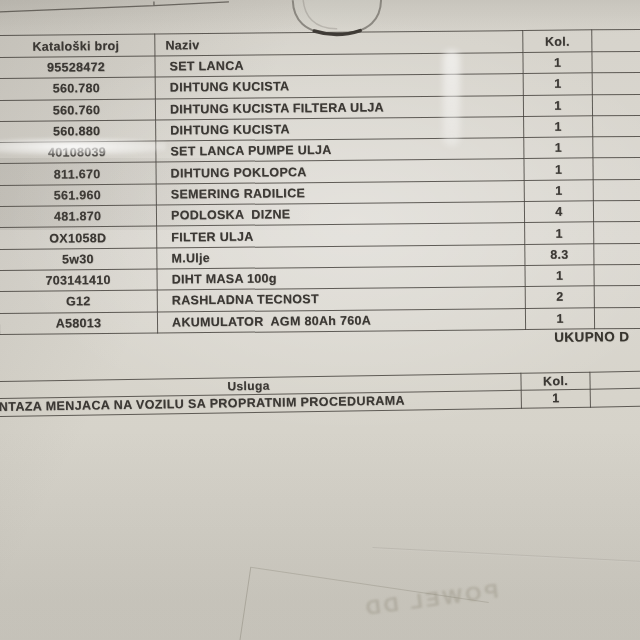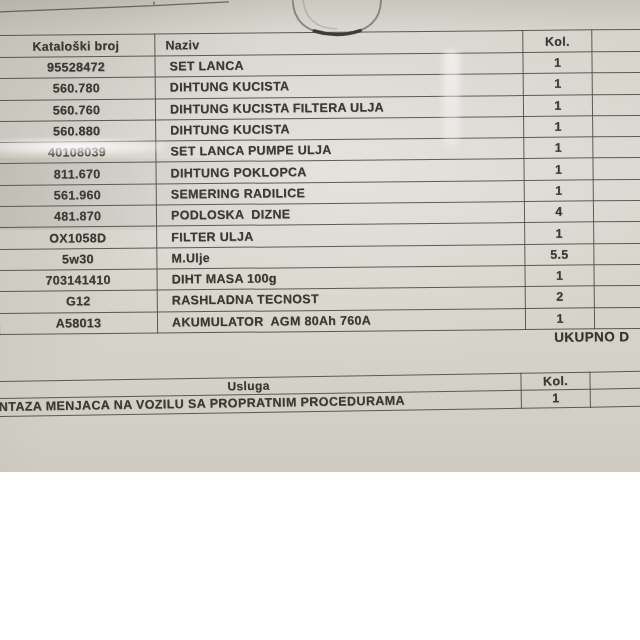--- a/index.html
+++ b/index.html
@@ -1,17 +1,17 @@
 <!DOCTYPE html>
 <html><head>
 <meta charset="utf-8">
 <style>
   html,body{margin:0;padding:0;}
   .photo{
-    position:relative;width:640px;height:472px;overflow:hidden;
+    position:relative;width:640px;height:640px;overflow:hidden;
     font-family:"Liberation Sans",sans-serif;
     background:
       radial-gradient(ellipse 500px 300px at 55% 35%, rgba(255,255,255,0.28), transparent 70%),
       linear-gradient(118deg, rgba(128,124,116,0.22), transparent 32%),
       linear-gradient(to bottom, #d6d3cb 0%, #dbd8d1 38%, #d7d4cb 62%, #d0cdc4 100%);
   }
   .sheet{position:absolute;inset:0;transform:rotate(-0.55deg);transform-origin:320px 320px;}
   table{border-collapse:collapse;position:absolute;table-layout:fixed;
         color:#3b3834;font-weight:600;}
   td,th{border:1px solid rgba(66,62,57,0.82);overflow:hidden;white-space:pre;
@@ -151,21 +151,21 @@
           <tr>
             <td class="c-cat">OX1058D</td>
             <td class="c-name">FILTER ULJA</td>
             <td class="c-qty">1</td>
             <td class="c-price">44,00</td>
           </tr>
 
           <tr>
             <td class="c-cat">5w30</td>
             <td class="c-name">M.Ulje</td>
-            <td class="c-qty">5.5</td>
+            <td class="c-qty">8.3</td>
             <td class="c-price">17,50</td>
           </tr>
 
           <tr>
             <td class="c-cat">703141410</td>
             <td class="c-name">DIHT MASA 100g</td>
             <td class="c-qty">1</td>
             <td class="c-price">20,00</td>
           </tr>
 

